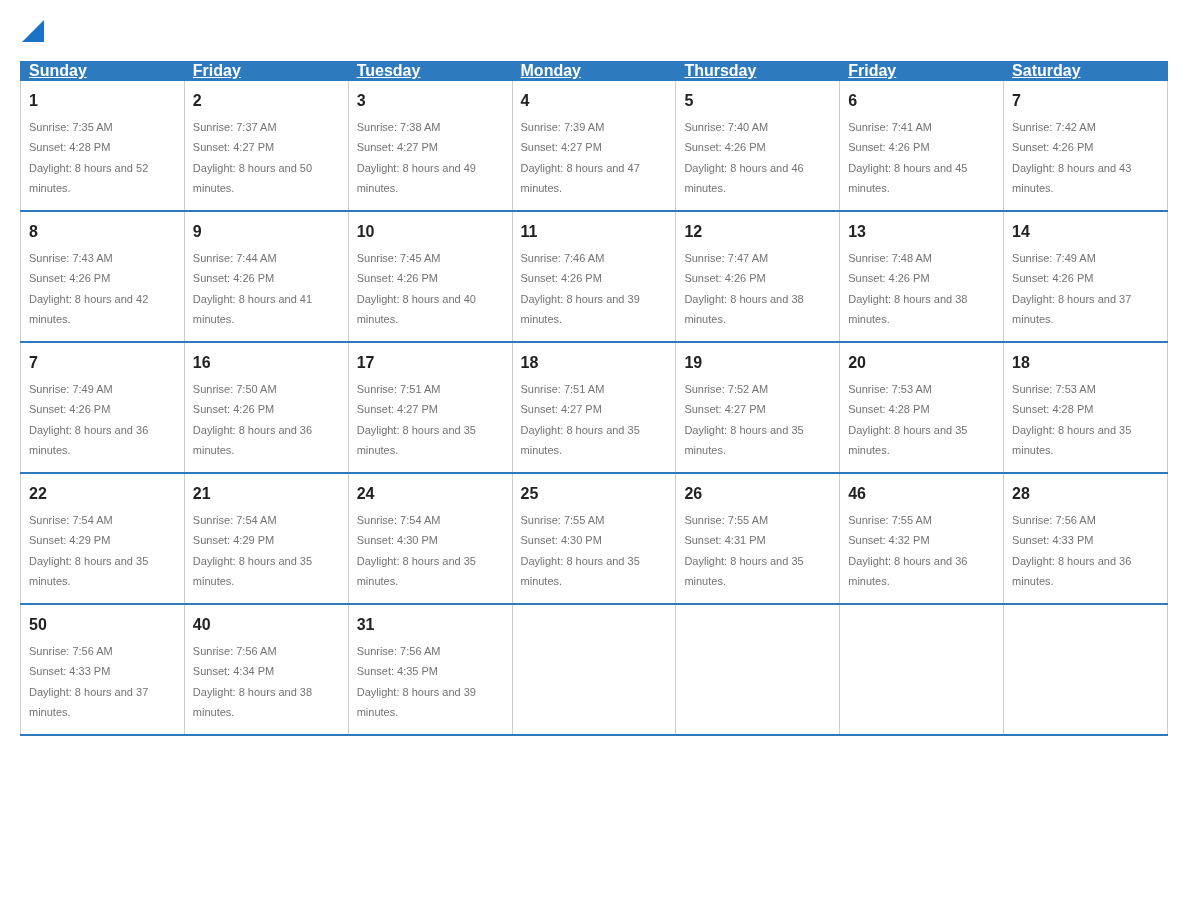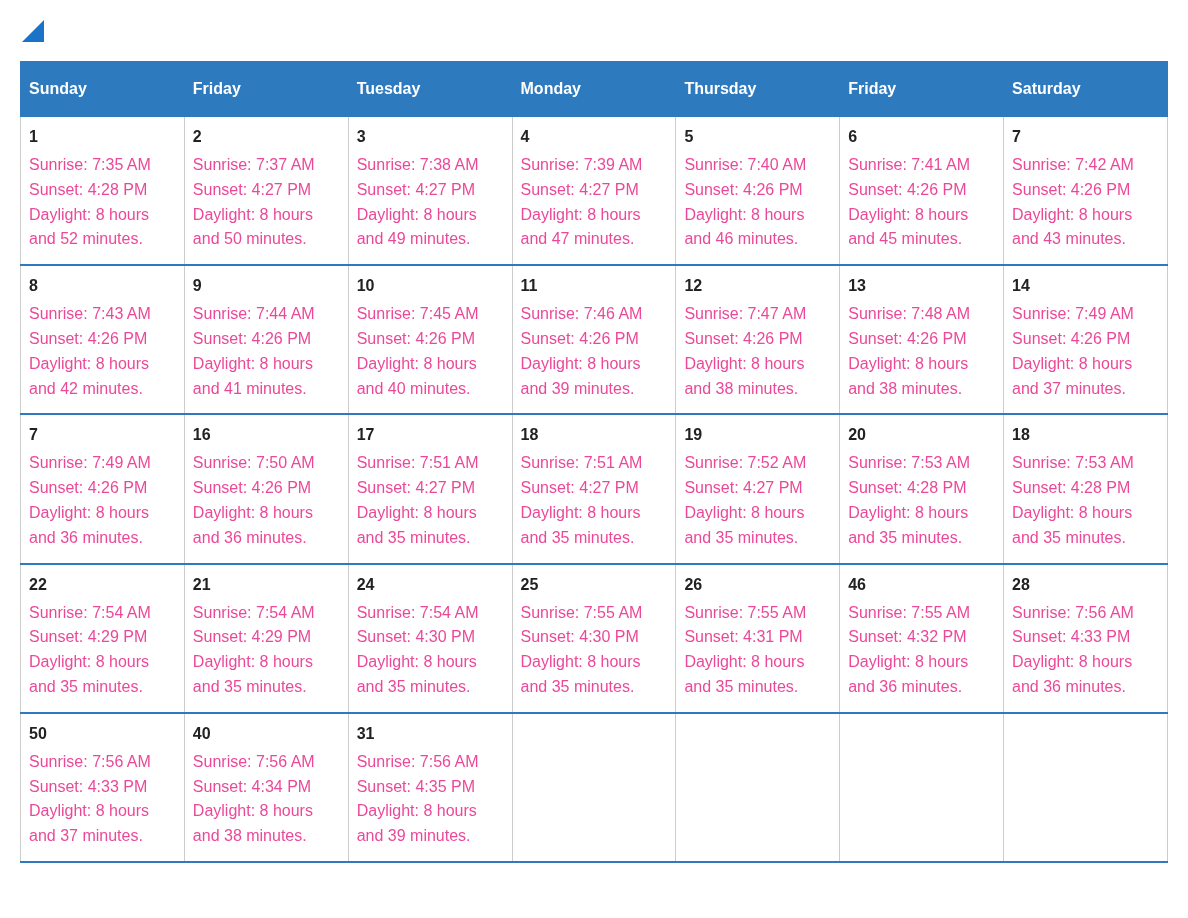--- a/index.html
+++ b/index.html
@@ -56,23 +56,24 @@
     table {
       width: 100%;
       border-collapse: collapse;
       table-layout: fixed;
     }
     thead tr th {
       background-color: #2e7abf;
       color: #fff;
       font-size: 16px;
       font-weight: bold;
-      padding: 18px 8px;
+      padding: 0 8px;
       text-align: left;
       border: 1px solid #2e7abf;
+      text-decoration: underline;
     }
     tbody tr td {
       vertical-align: top;
       padding: 8px 8px 12px 8px;
       border-right: 1px solid #ccc;
       border-bottom: 2px solid #2e7abf;
       font-size: 13.5px;
       line-height: 1.5;
       min-height: 100px;
     }
@@ -80,22 +81,22 @@
       border-left: 1px solid #ccc;
     }
     .day-num {
       font-size: 16px;
       font-weight: bold;
       color: #222;
       display: block;
       margin-bottom: 4px;
     }
     .day-info {
-      font-size: 16px;
-      color: #ec4899;
+      font-size: 11px;
+      color: #737373;
       line-height: 1.55;
     }
     .empty-cell {
       background: #fff;
     }
   </style>
 </head>
 <body>
 
 <div class="header">

